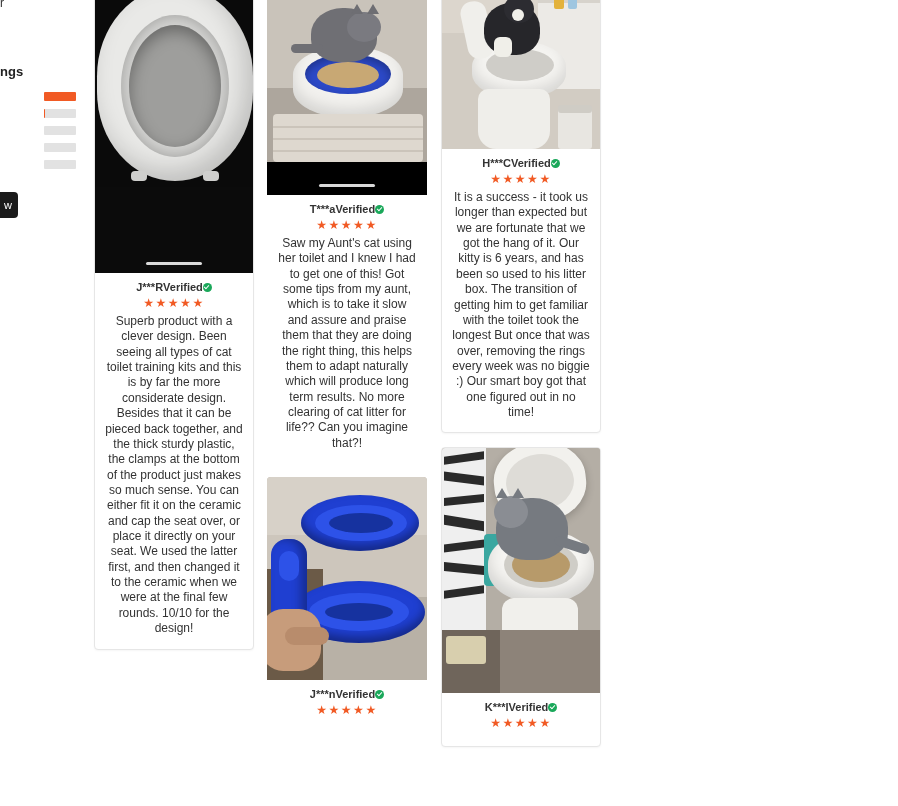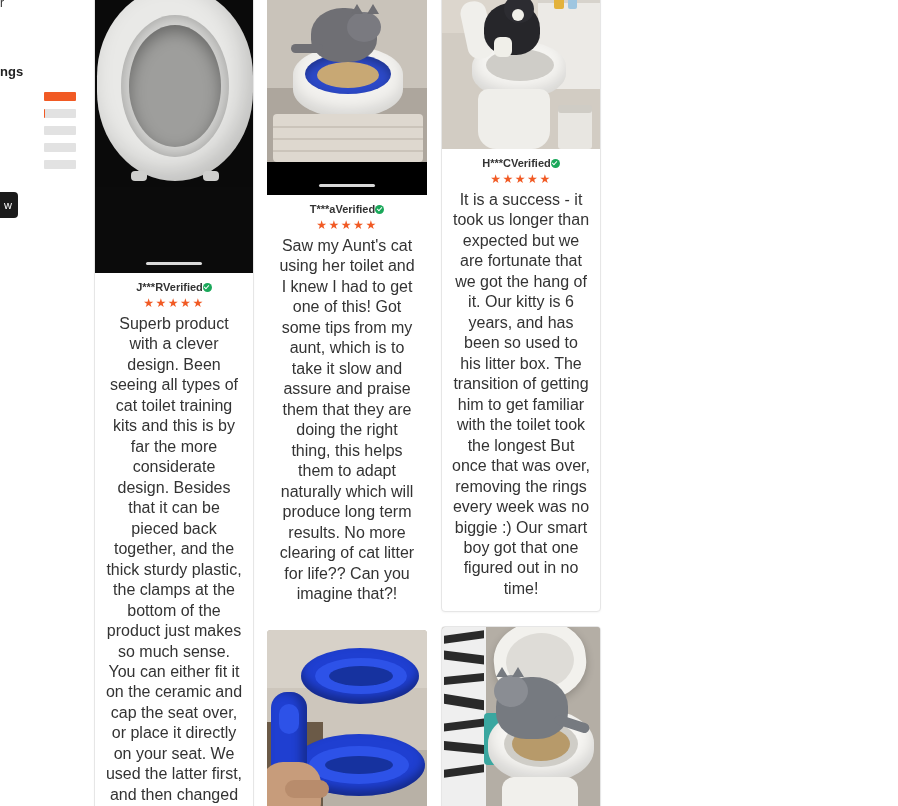--- a/index.html
+++ b/index.html
@@ -171,21 +171,21 @@
     transform: rotate(42deg);
   }
   .stars {
     color: #f15a24;
     font-size: 12px;
     letter-spacing: 1.5px;
     margin-bottom: 5px;
     line-height: 1;
   }
   .review-text {
-    font-size: 16px;
+    font-size: 12px;
     line-height: 1.28;
     color: #333;
   }
 
   
   .scene { position: absolute; inset: 0; }
 
   
   .wall { position: absolute; inset: 0; }
   .cat-body {

